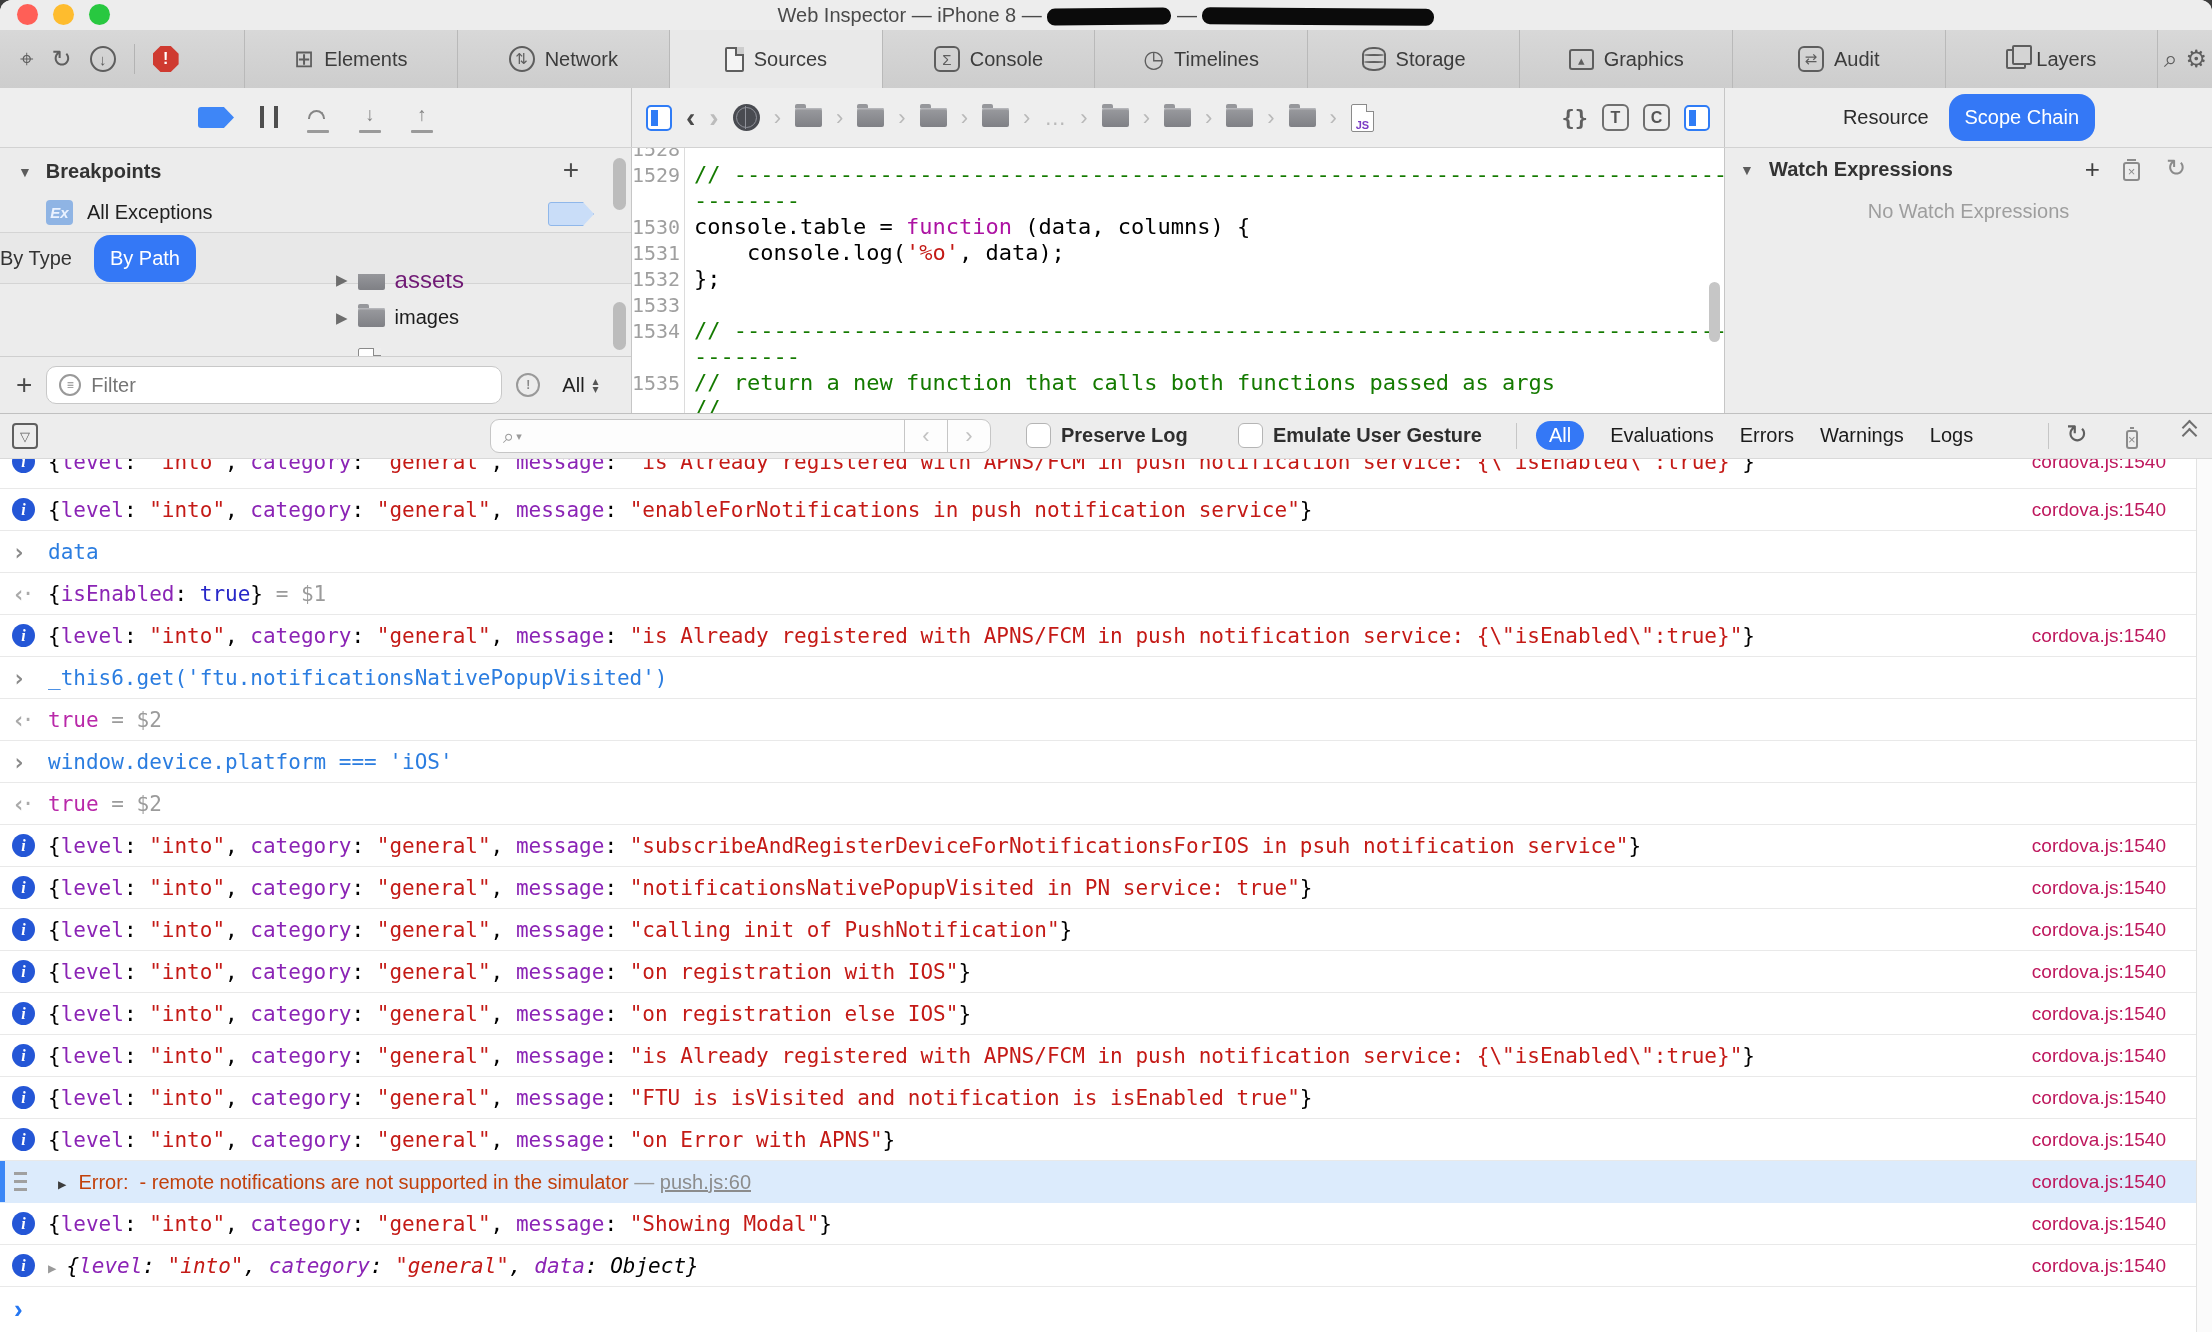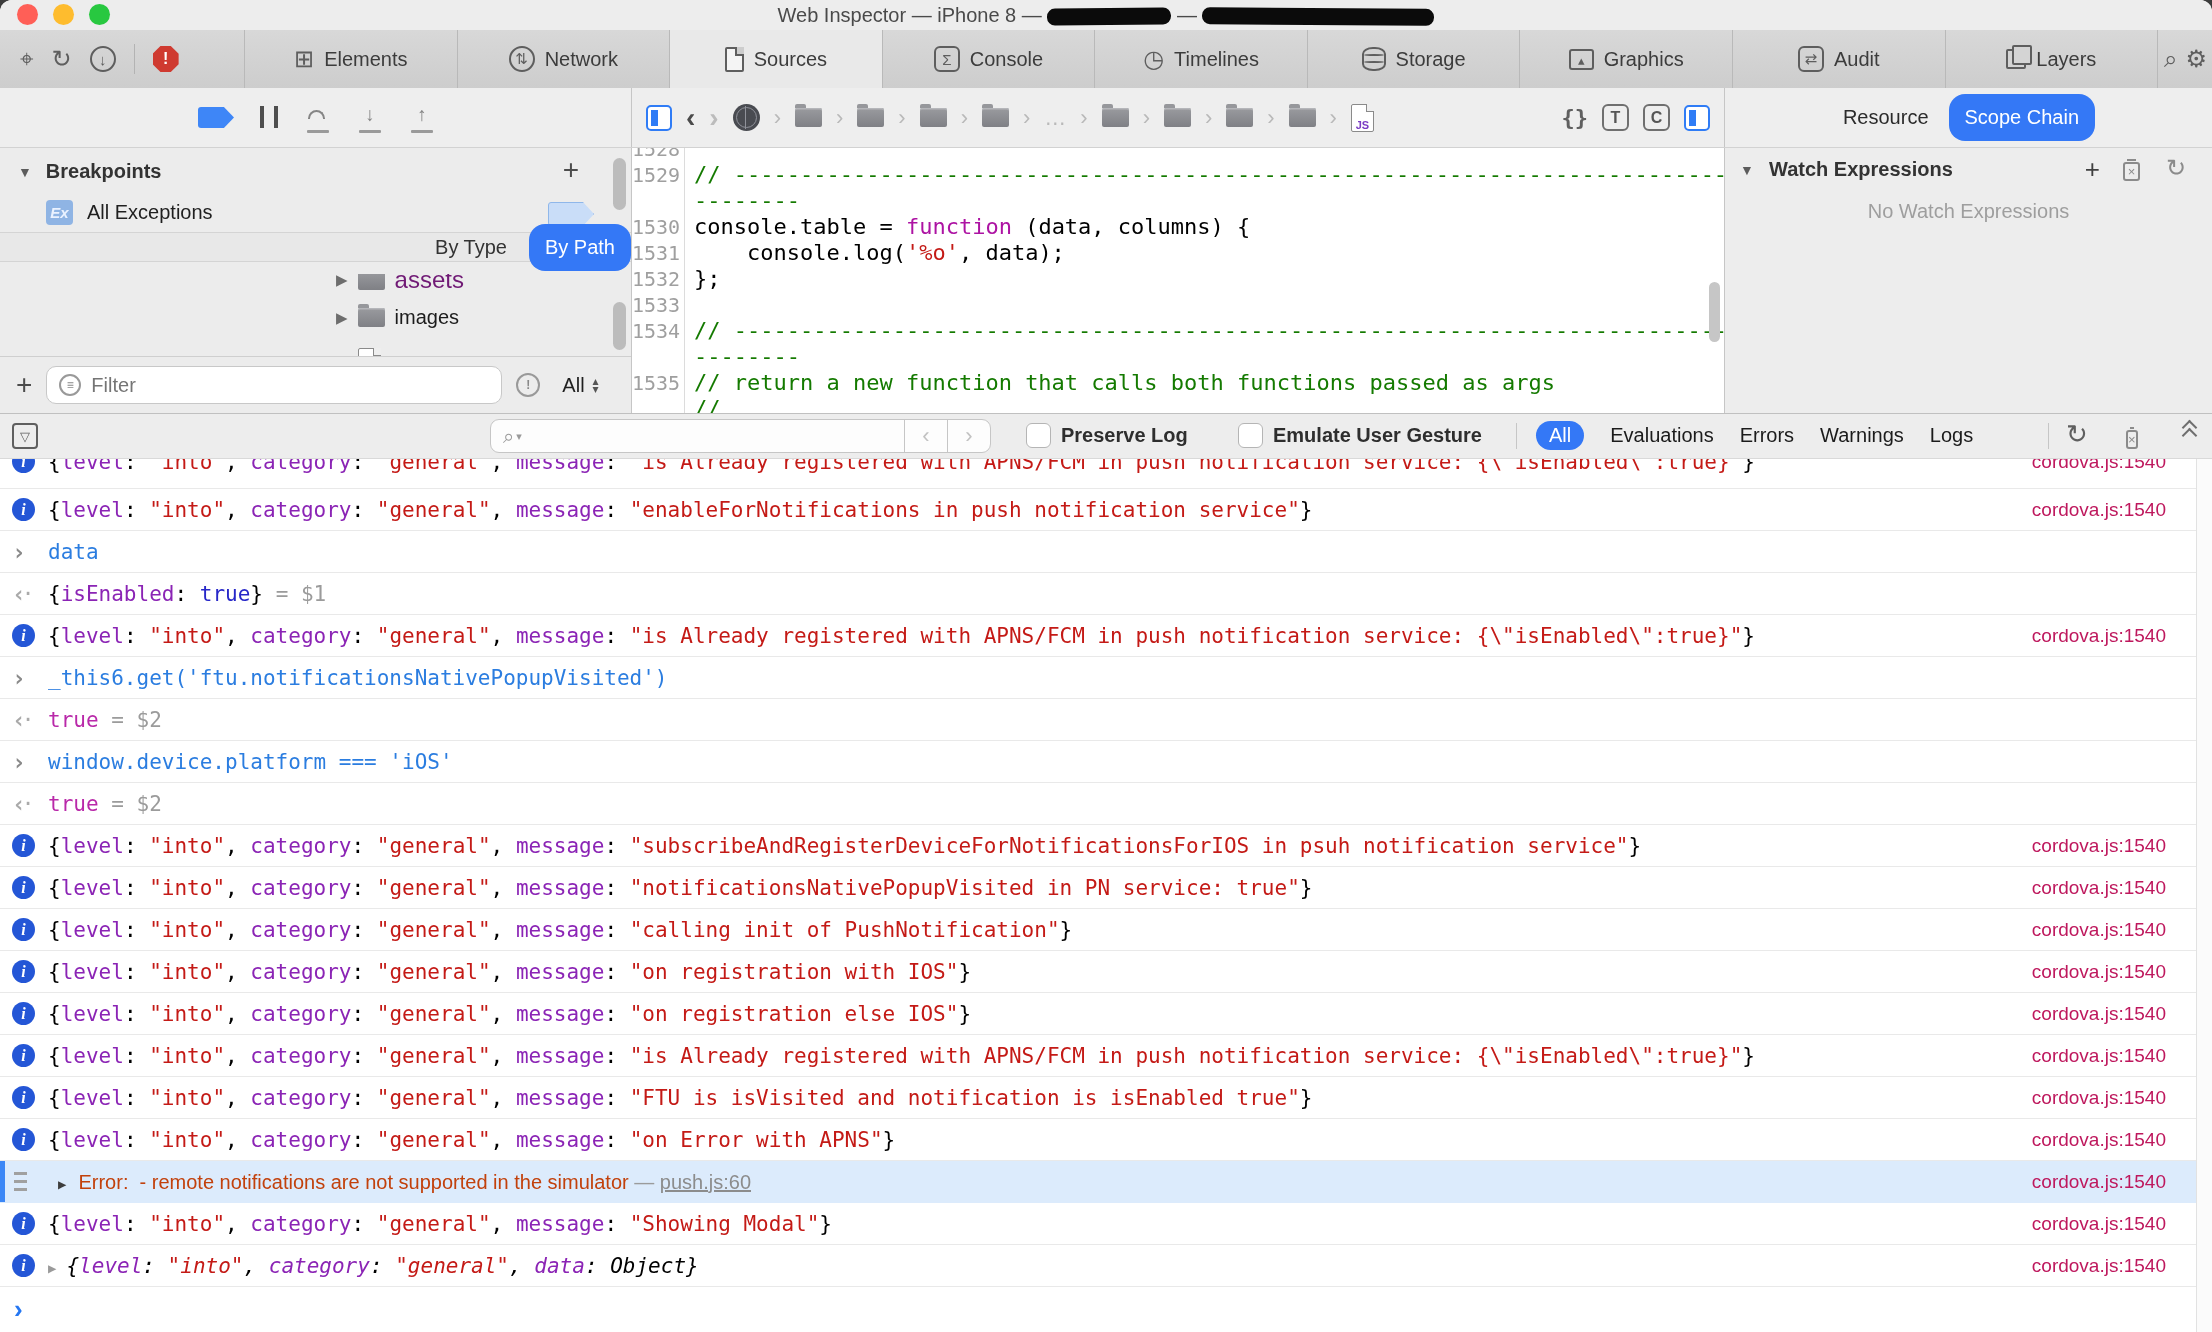--- a/index.html
+++ b/index.html
@@ -67,22 +67,22 @@
     display:inline-flex;align-items:flex-end;justify-content:center;font-size:11px;font-weight:700;color:#7a3cc4;box-sizing:border-box;}
   .icon-jsfile::before{content:"";position:absolute;top:-1px;right:-1px;width:7px;height:7px;background:#eee;
     border-left:1.5px solid #8a8a8a;border-bottom:1.5px solid #8a8a8a;}
   .crumb-sep{color:#b9b9b9;font-size:22px;}
   .mini-btn{min-width:27px;height:27px;border:2px solid #6f6f6f;border-radius:6px;display:inline-flex;align-items:center;
     justify-content:center;font-size:16px;font-weight:700;color:#555;box-sizing:border-box;}
   .pill{background:#3478f6;color:#fff;border-radius:16px;padding:12px 16px;font-size:20px;}
   
   #sidebar{left:0;top:148px;width:632px;height:265px;background:#ececec;border-right:1px solid #c6c6c6;box-sizing:border-box;overflow:hidden;}
   #bp-section{left:0;top:0;width:631px;height:84px;overflow:hidden;}
-  #bytype-bar{left:0;top:84px;width:631px;height:30px;background:#e8e8e8;border-top:1px solid #d4d4d4;border-bottom:1px solid #d4d4d4;
-    display:flex;align-items:center;justify-content:flex-end;gap:22px;font-size:20px;color:#333;box-sizing:border-box;}
+  #bytype-bar{left:0;top:84px;width:631px;height:52px;background:#e8e8e8;border-top:1px solid #d4d4d4;border-bottom:1px solid #d4d4d4;
+    display:flex;align-items:center;justify-content:flex-start;gap:22px;font-size:20px;color:#333;box-sizing:border-box;}
   #tree-section{left:0;top:126px;width:631px;height:82px;overflow:hidden;}
   #filter-bar{left:0;top:208px;width:631px;height:57px;border-top:1px solid #cfcfcf;display:flex;align-items:center;box-sizing:border-box;}
   .section-tri{color:#5c5c5c;font-size:14px;}
   .tree-tri{color:#6d6d6d;font-size:15px;}
   .thumb{position:absolute;width:13px;border-radius:7px;background:#bcbcbc;}
   .exc-badge{width:27px;height:25px;background:#8fb4e4;border-radius:4px;color:#eaf2ff;font-style:italic;font-weight:700;
     font-size:15px;display:inline-flex;align-items:center;justify-content:center;}
   .exc-flag{width:46px;height:24px;background:#c9ddf8;border:1.5px solid #8fb7ea;box-sizing:border-box;
     clip-path:polygon(0 0,76% 0,100% 50%,76% 100%,0 100%);border-radius:3px;}
   #filter-input{height:38px;border:1.5px solid #c8c8c8;border-radius:10px;background:#fff;display:flex;align-items:center;

